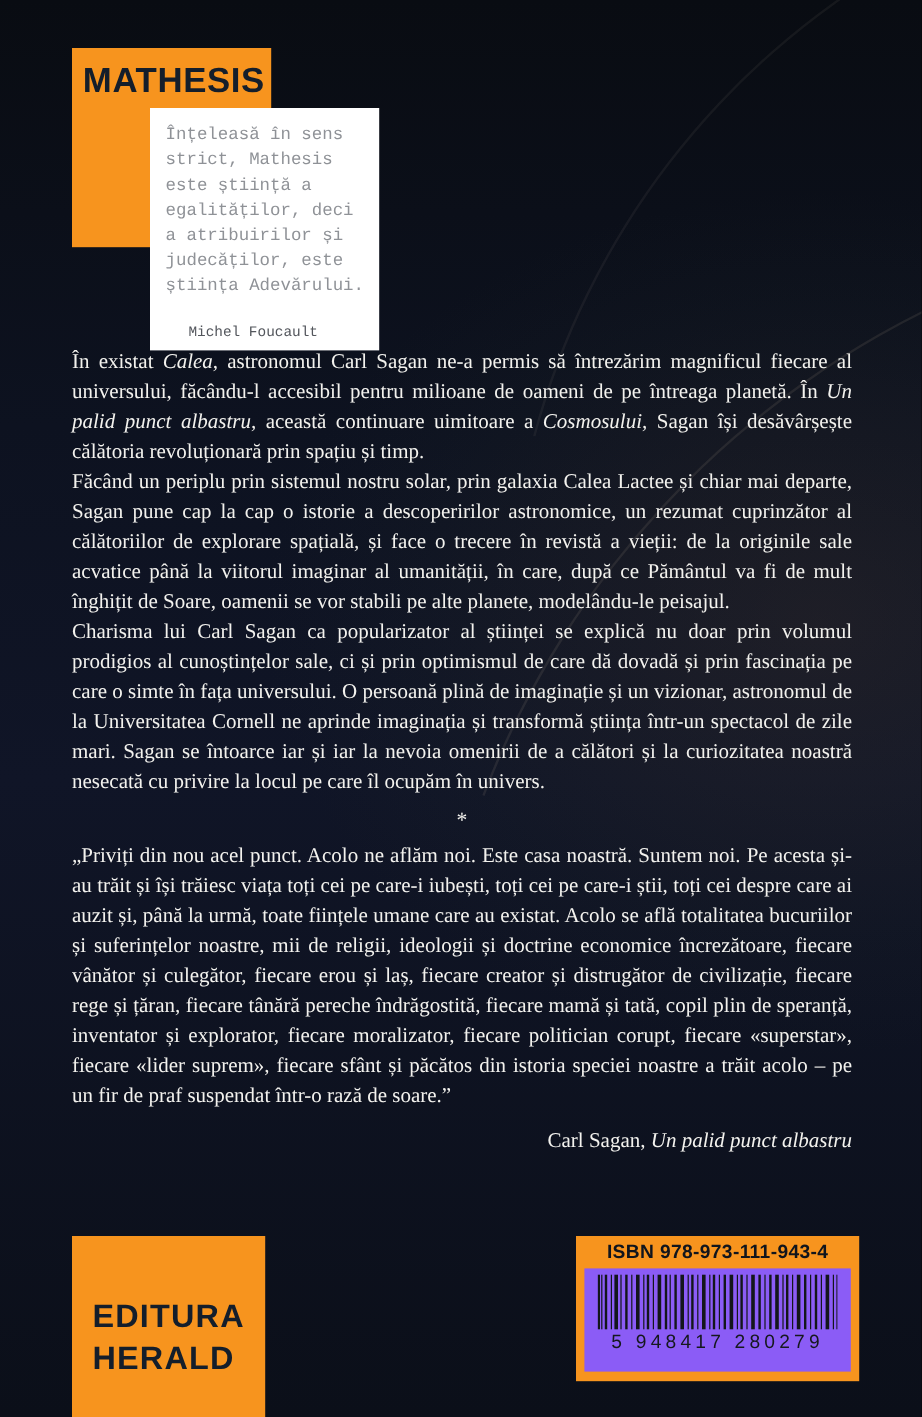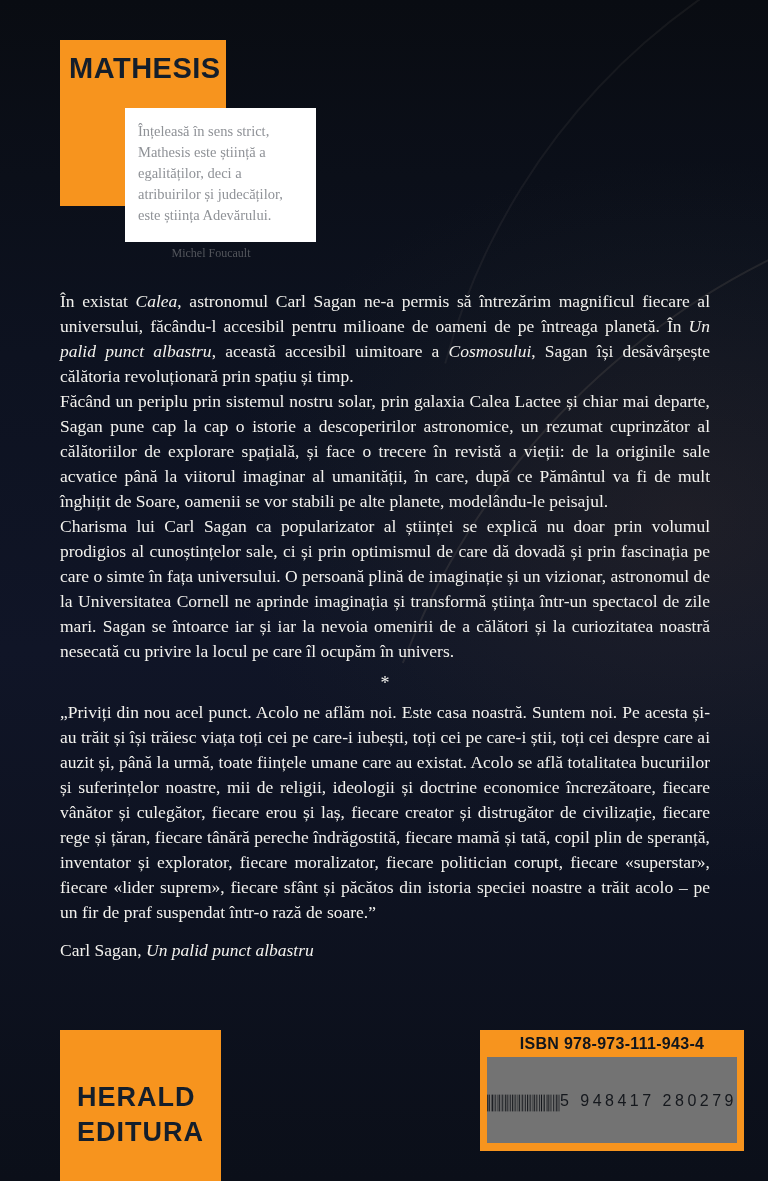--- a/index.html
+++ b/index.html
@@ -20,55 +20,55 @@
 
   
   .series-block { position: absolute; left: 60px; top: 40px; width: 166px; height: 166px; background: #f7941e; }
   .series-title {
     padding: 12px 0 0 9px;
     font-family: "Liberation Sans", sans-serif;
     font-weight: 700; font-size: 29px; letter-spacing: 0.5px;
     color: #141e2b;
   }
   .quote-card {
-    position: absolute; left: 125px; top: 108px; width: 191px; height: 134px;
+    position: absolute; left: 125px; top: 90px; width: 191px; height: 202px;
     background: #ffffff; box-sizing: border-box; padding: 13px 12px 12px 13px;
-    font-family: Liberation Serif, serif;
+    font-family: Liberation Mono, monospace;
   }
   .quote-card .quote-text { margin: 0; font-size: 14.5px; line-height: 1.45; color: #8f9297; }
   .quote-card .quote-author { margin: 20px 20px 0 0; text-align: center; font-size: 12px; color: #53565c; }
 
   
   .synopsis {
     position: absolute; left: 60px; top: 289px; width: 650px;
     color: #f3f2ee; font-size: 17.5px; line-height: 25px; text-align: justify;
   }
   .synopsis p { margin: 0; }
   .separator { text-align: center; margin: 9px 0 7px; font-size: 18px; line-height: 20px; }
-  .attribution { text-align: left; margin-top: 13px; font-size: 17.5px; }
+  .attribution { text-align: right; margin-top: 13px; font-size: 17.5px; }
 
   
   .publisher { position: absolute; left: 60px; top: 1030px; width: 161px; height: 151px; background: #f7941e; }
   .publisher-name {
     padding: 50px 0 0 17px;
     font-family: "Liberation Sans", sans-serif;
     font-weight: 700; font-size: 27px; line-height: 1.28; letter-spacing: 1px;
     color: #141e2b;
   }
 
   
-  .barcode-panel { position: absolute; left: 480px; top: 1030px; width: 264px; height: 121px; background: #f7941e; box-sizing: border-box; }
+  .barcode-panel { position: absolute; left: 480px; top: 1030px; width: 236px; height: 121px; background: #f7941e; box-sizing: border-box; }
   .isbn-label {
     text-align: center; padding: 5px 0 4px;
     font-family: "Liberation Sans", sans-serif; font-weight: 700; font-size: 16px;
     color: #10151d; letter-spacing: 0.3px;
   }
   .barcode-white {
-    margin: 0 7px; background: #737373; height: 86px;
-    display: flex; flex-direction: row; align-items: center;
+    margin: 0 7px; background: #8b5cf6; height: 86px;
+    display: flex; flex-direction: column; align-items: center;
   }
   .barcode-bars { margin-top: 5px; display: block; }
   .barcode-number {
     font-family: "Liberation Sans", sans-serif; font-size: 16px; letter-spacing: 3.5px;
     color: #15181d; margin-top: 2px; white-space: nowrap;
   }
 </style>
 </head>
 <body>
 
@@ -80,32 +80,32 @@
   <div class="series-block">
     <div class="series-title">MATHESIS</div>
   </div>
 
   <div class="quote-card">
     <p class="quote-text">Înțeleasă în sens strict, Mathesis este știință a egalităților, deci a atribuirilor și judecăților, este știința Adevărului.</p>
     <p class="quote-author">Michel Foucault</p>
   </div>
 
   <div class="synopsis">
-    <p><span>În existat </span><i>Calea</i><span>, astronomul Carl Sagan ne-a permis să întrezărim magnificul fiecare al universului, făcându-l accesibil pentru milioane de oameni de pe întreaga planetă. În </span><i>Un palid punct albastru</i><span>, această accesibil uimitoare a </span><i>Cosmosului</i><span>, Sagan își desăvârșește călătoria revoluționară prin spațiu și timp.</span></p>
+    <p><span>În existat </span><i>Calea</i><span>, astronomul Carl Sagan ne-a permis să întrezărim magnificul fiecare al universului, făcându-l accesibil pentru milioane de oameni de pe întreaga planetă. În </span><i>Un palid punct albastru</i><span>, această continuare uimitoare a </span><i>Cosmosului</i><span>, Sagan își desăvârșește călătoria revoluționară prin spațiu și timp.</span></p>
     <p>Făcând un periplu prin sistemul nostru solar, prin galaxia Calea Lactee și chiar mai departe, Sagan pune cap la cap o istorie a descoperirilor astronomice, un rezumat cuprinzător al călătoriilor de explorare spațială, și face o trecere în revistă a vieții: de la originile sale acvatice până la viitorul imaginar al umanității, în care, după ce Pământul va fi de mult înghițit de Soare, oamenii se vor stabili pe alte planete, modelându-le peisajul.</p>
     <p>Charisma lui Carl Sagan ca popularizator al științei se explică nu doar prin volumul prodigios al cunoștințelor sale, ci și prin optimismul de care dă dovadă și prin fascinația pe care o simte în fața universului. O persoană plină de imaginație și un vizionar, astronomul de la Universitatea Cornell ne aprinde imaginația și transformă știința într-un spectacol de zile mari. Sagan se întoarce iar și iar la nevoia omenirii de a călători și la curiozitatea noastră nesecată cu privire la locul pe care îl ocupăm în univers.</p>
     <div class="separator">*</div>
     <p>„Priviți din nou acel punct. Acolo ne aflăm noi. Este casa noastră. Suntem noi. Pe acesta și-au trăit și își trăiesc viața toți cei pe care-i iubești, toți cei pe care-i știi, toți cei despre care ai auzit și, până la urmă, toate ființele umane care au existat. Acolo se află totalitatea bucuriilor și suferințelor noastre, mii de religii, ideologii și doctrine economice încrezătoare, fiecare vânător și culegător, fiecare erou și laș, fiecare creator și distrugător de civilizație, fiecare rege și țăran, fiecare tânără pereche îndrăgostită, fiecare mamă și tată, copil plin de speranță, inventator și explorator, fiecare moralizator, fiecare politician corupt, fiecare «superstar», fiecare «lider suprem», fiecare sfânt și păcătos din istoria speciei noastre a trăit acolo – pe un fir de praf suspendat într-o rază de soare.”</p>
     <div class="attribution"><span>Carl Sagan, </span><i>Un palid punct albastru</i></div>
   </div>
 
   <div class="publisher">
     <div class="publisher-name">
+      <div>EDITURA</div>
       <div>HERALD</div>
-      <div>EDITURA</div>
     </div>
   </div>
 
   <div class="barcode-panel">
     <div class="isbn-label">ISBN 978-973-111-943-4</div>
     <div class="barcode-white">
       <svg class="barcode-bars" width="200" height="46" viewBox="0 0 200 46" xmlns="http://www.w3.org/2000/svg">
         <g fill="#13161b">
           <rect x="0" y="0" width="2" height="46"></rect>
             <rect x="3" y="0" width="1" height="46"></rect>

